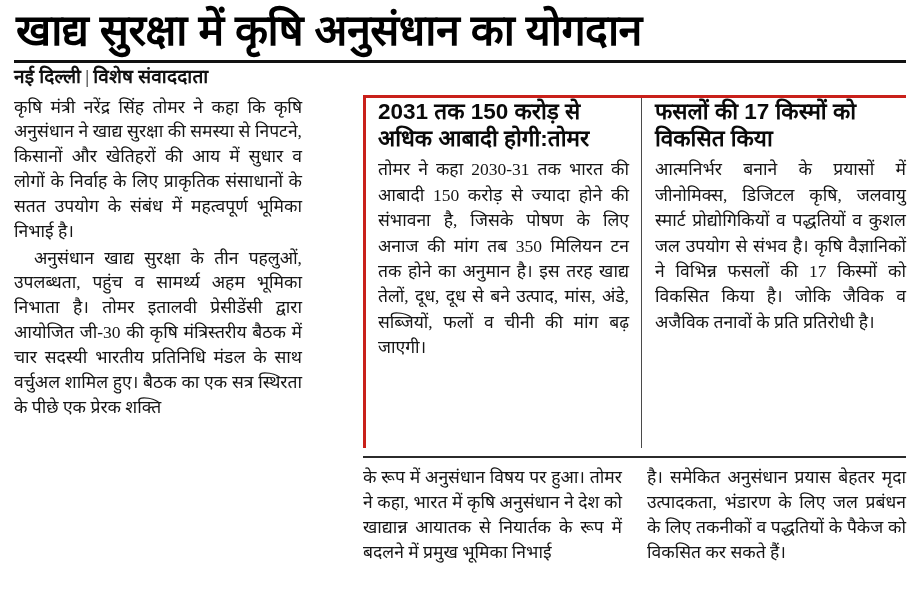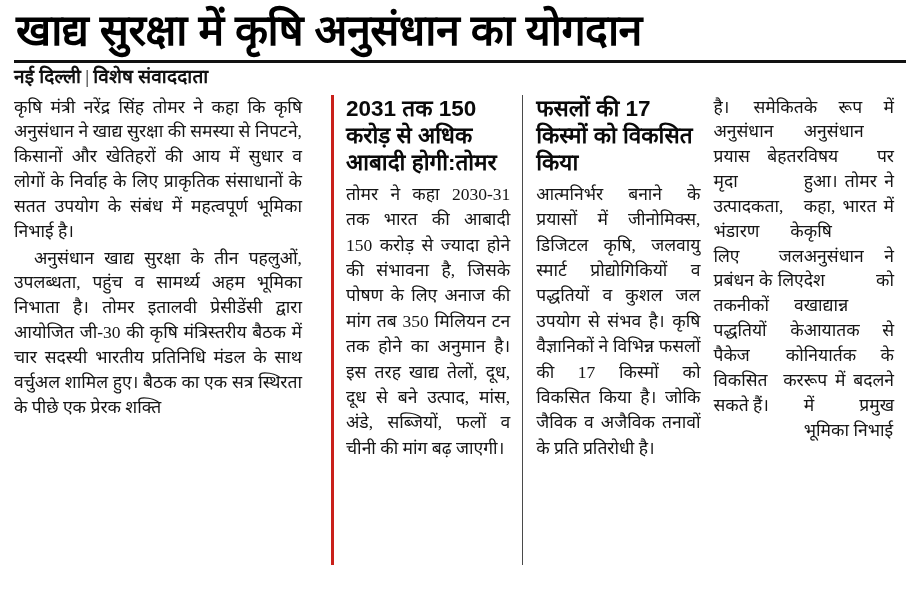--- a/index.html
+++ b/index.html
@@ -63,21 +63,22 @@
   }
   .col-left {
     width: 300px;
     flex: 0 0 300px;
     padding-right: 12px;
     box-sizing: border-box;
   }
   .col-mid-wrap {
     flex: 1 1 auto;
     display: flex;
-    flex-direction: row;
+    flex-direction: column;
+    margin-left: 32px;
   }
   .boxed {
     border-left: 3px solid #c9201a;
     padding-left: 12px;
     display: flex;
   }
   .redbar-top {
     height: 3px;
     background: #c9201a;
     margin-left: 0;
@@ -179,23 +180,23 @@
           <div class="subcol right">
             <div class="box-title">फसलों की 17 किस्मों को विकसित किया</div>
             <div class="box-body">आत्मनिर्भर बनाने के प्रयासों में जीनोमिक्स, डिजिटल कृषि, जलवायु स्मार्ट प्रोद्योगिकियों व पद्धतियों व कुशल जल उपयोग से संभव है। कृषि वैज्ञानिकों ने विभिन्न फसलों की 17 किस्मों को विकसित किया है। जोकि जैविक व अजैविक तनावों के प्रति प्रतिरोधी है।</div>
           </div>
         </div>
       </div>
 
       <div class="hr-dark"></div>
 
       <div class="tail-cols">
+        <div class="tail mid">
+          <div class="body-text">के रूप में अनुसंधान विषय पर हुआ। तोमर ने कहा, भारत में कृषि अनुसंधान ने देश को खाद्यान्न आयातक से नियार्तक के रूप में बदलने में प्रमुख भूमिका निभाई</div>
+        </div>
         <div class="tail right">
           <div class="body-text">है। समेकित अनुसंधान प्रयास बेहतर मृदा उत्पादकता, भंडारण के लिए जल प्रबंधन के लिए तकनीकों व पद्धतियों के पैकेज को विकसित कर सकते हैं।</div>
         </div>
-        <div class="tail mid">
-          <div class="body-text">के रूप में अनुसंधान विषय पर हुआ। तोमर ने कहा, भारत में कृषि अनुसंधान ने देश को खाद्यान्न आयातक से नियार्तक के रूप में बदलने में प्रमुख भूमिका निभाई</div>
-        </div>
       </div>
 
     </div>
   </div>
 </div>
 
 </body></html>

